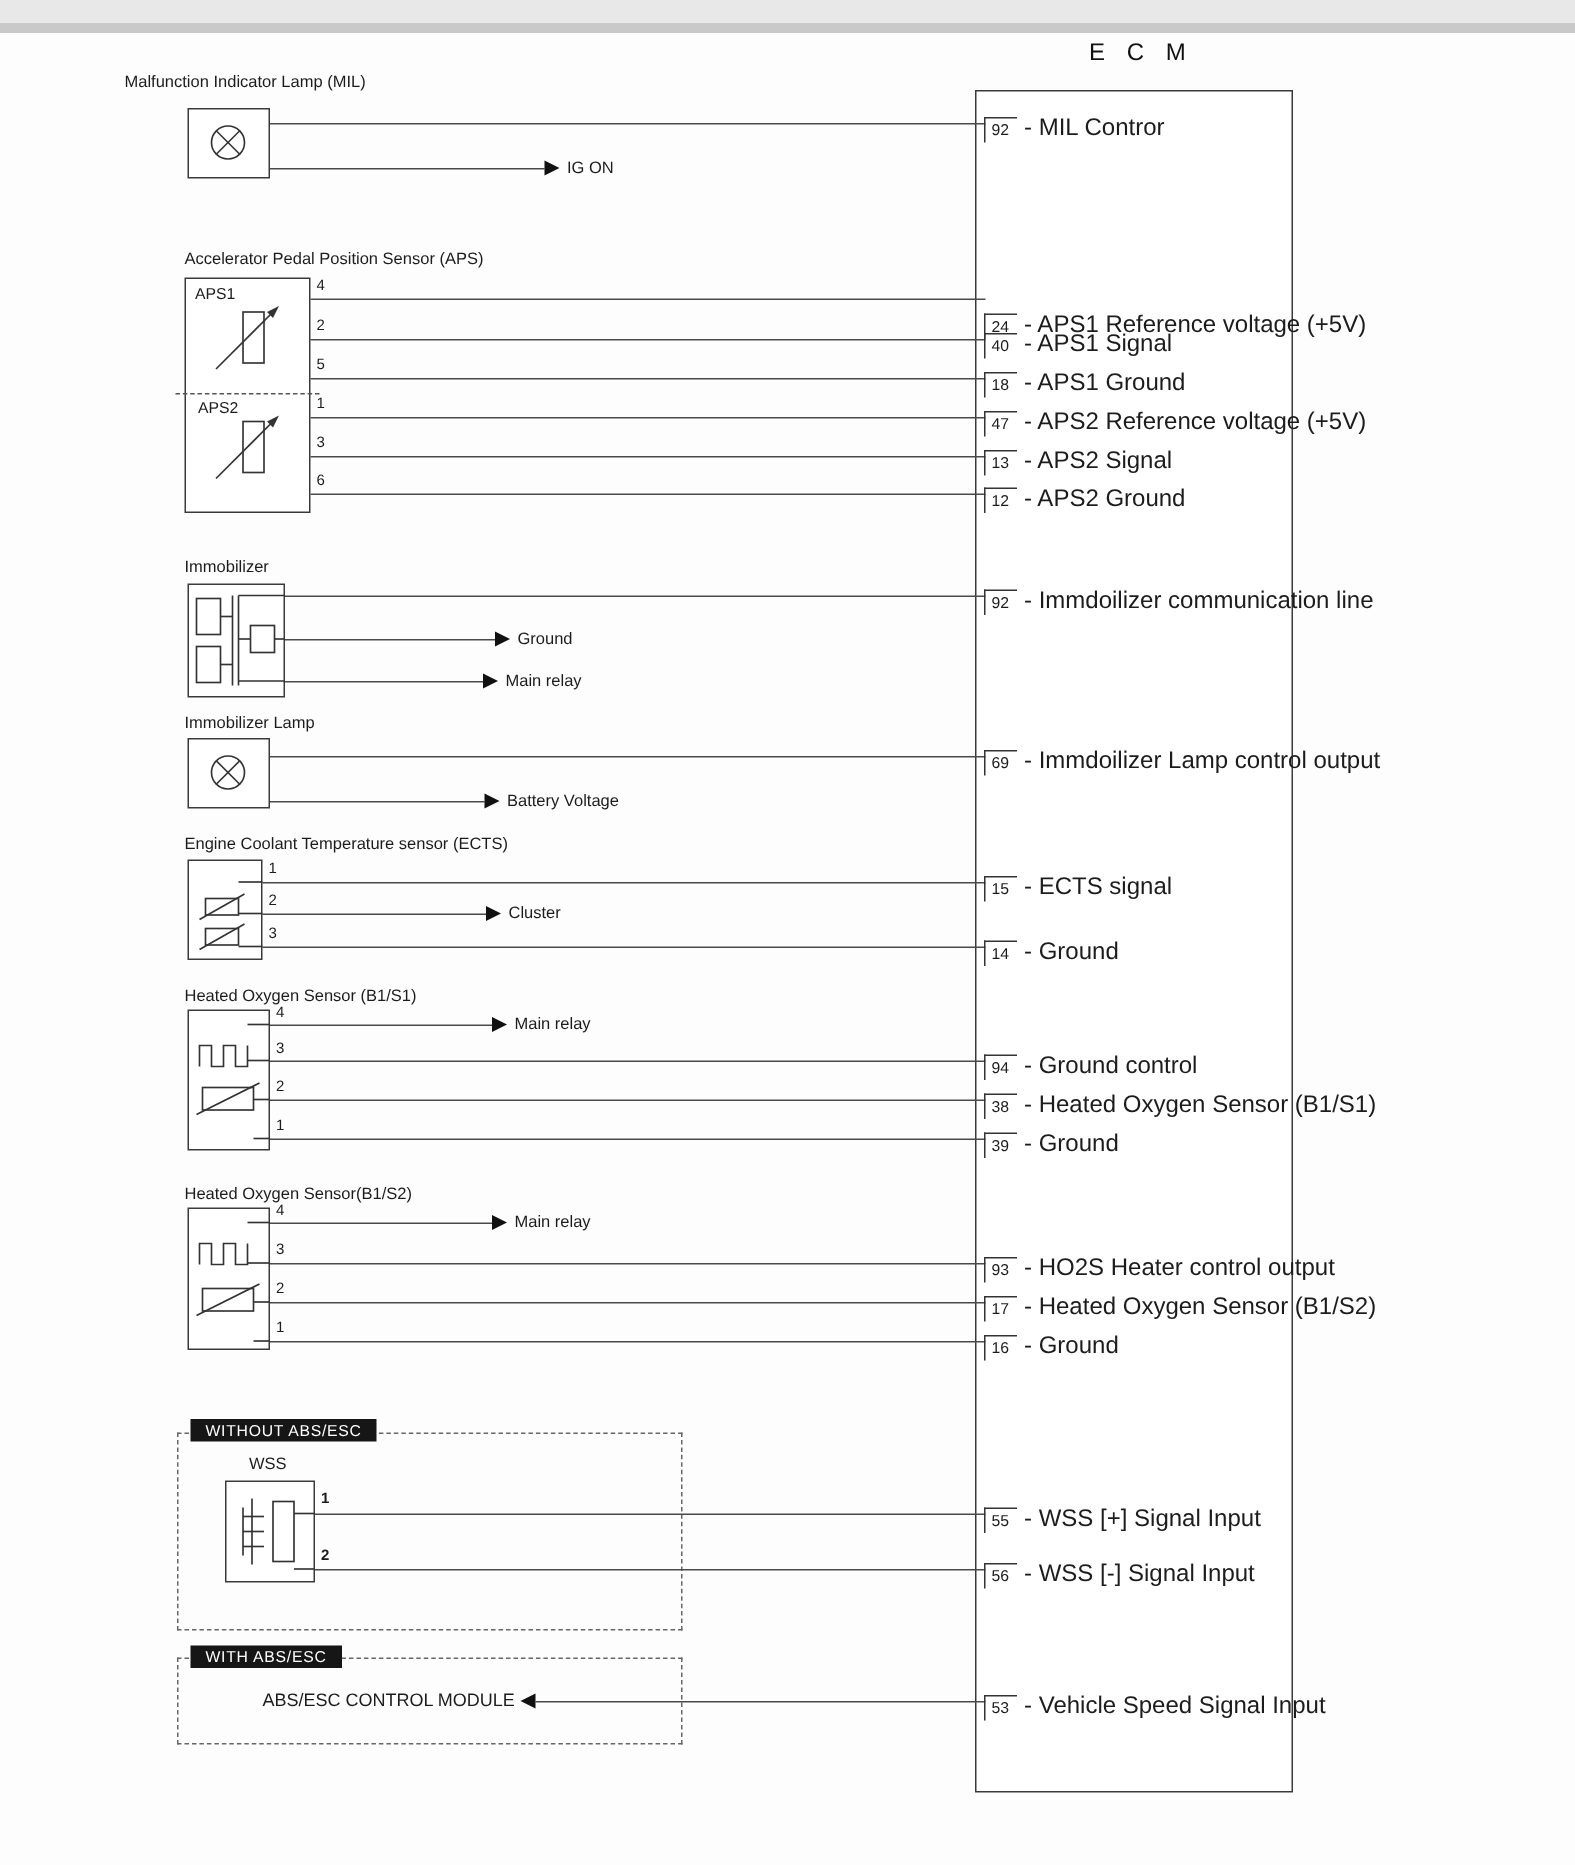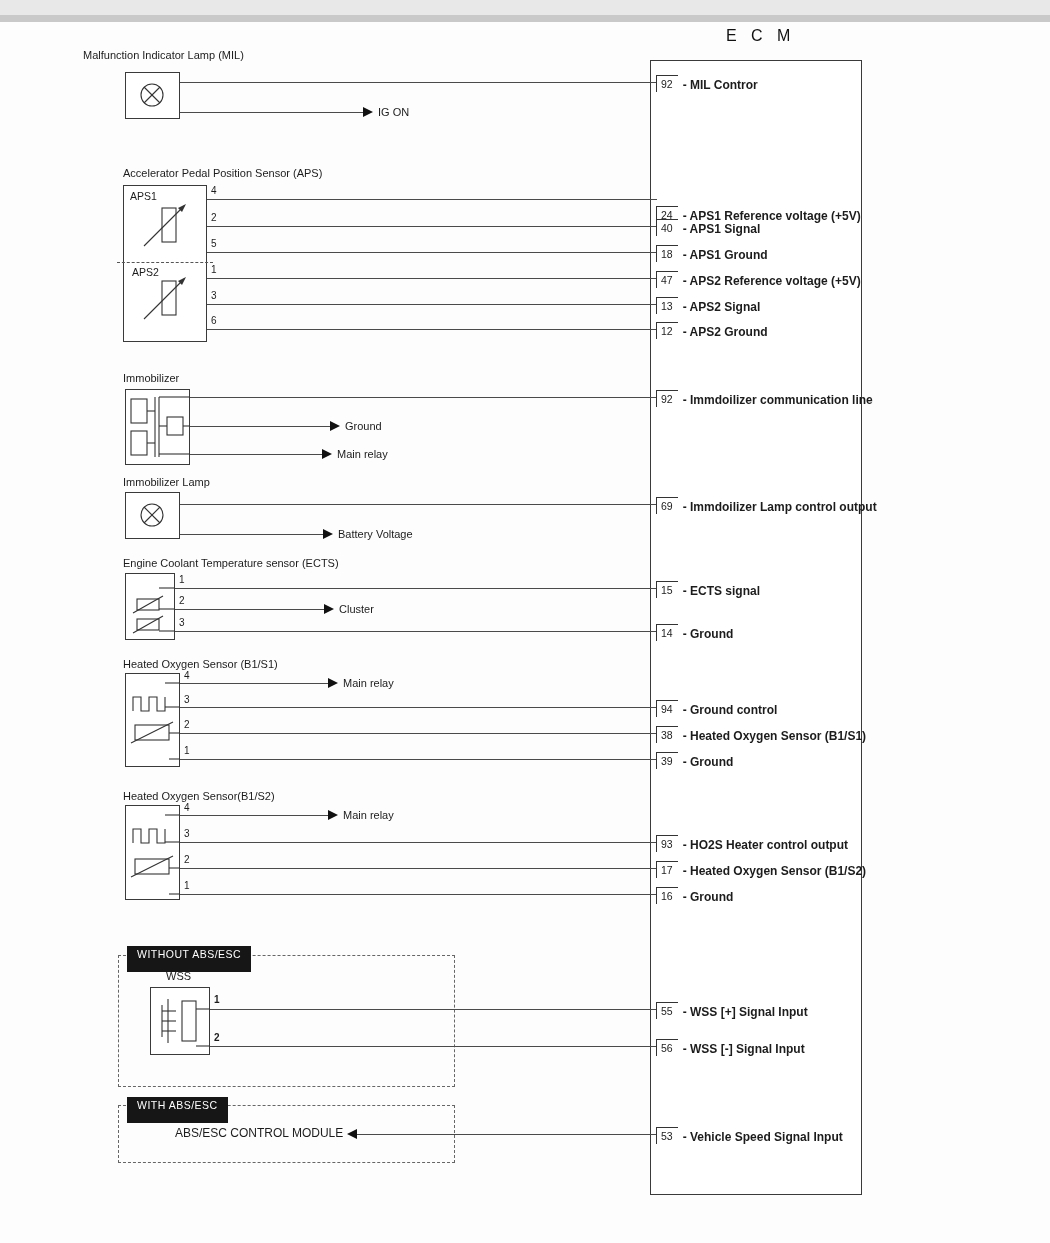--- a/index.html
+++ b/index.html
@@ -10,22 +10,22 @@
   .dashed-box { position:absolute; border:1px dashed #666; }
   .dashed-line { position:absolute; border-top:1px dashed #555; height:0; }
   .wire { position:absolute; height:1px; background:#4a4a4a; }
   .lbl { position:absolute; font-size:11px; color:#1c1c1c; white-space:nowrap; }
   .lbl-big { position:absolute; font-size:12px; color:#1c1c1c; white-space:nowrap; }
   .pin-num { position:absolute; font-size:10px; color:#1c1c1c; }
   .arrow-r { position:absolute; width:0; height:0; border-left:10px solid #111; border-top:5px solid transparent; border-bottom:5px solid transparent; }
   .arrow-l { position:absolute; width:0; height:0; border-right:10px solid #111; border-top:5px solid transparent; border-bottom:5px solid transparent; }
   .ecm-pin { position:absolute; left:656px; display:flex; align-items:flex-end; white-space:nowrap; }
   .ecm-pin .bracket { border-top:1px solid #333; border-left:1px solid #333; padding:2px 5px 2px 4px; font-size:10.5px; }
-  .ecm-pin .ptext { margin-left:5px; padding-top:2px; font-size:12px;font-weight:bold; }
-  .tag { position:absolute; background:#161616; color:#fff; font-size:10.5px; padding:2px 10px 12px; letter-spacing:0.5px; white-space:nowrap; }
+  .ecm-pin .ptext { margin-left:5px; padding-top:2px; font-size:16px; }
+  .tag { position:absolute; background:#161616; color:#fff; font-size:10.5px; padding:2px 10px 1px; letter-spacing:0.5px; white-space:nowrap; }
   .ecm-title { position:absolute; font-size:16px; letter-spacing:5px; color:#111; font-weight:500; }
   svg { position:absolute; overflow:visible; }
   svg line, svg rect, svg path, svg circle { stroke:#333; stroke-width:1.1; fill:none; }
   svg polygon { fill:#333; stroke:none; }
 </style>
 </head>
 <body>
 
 <div class="canvas">
 

